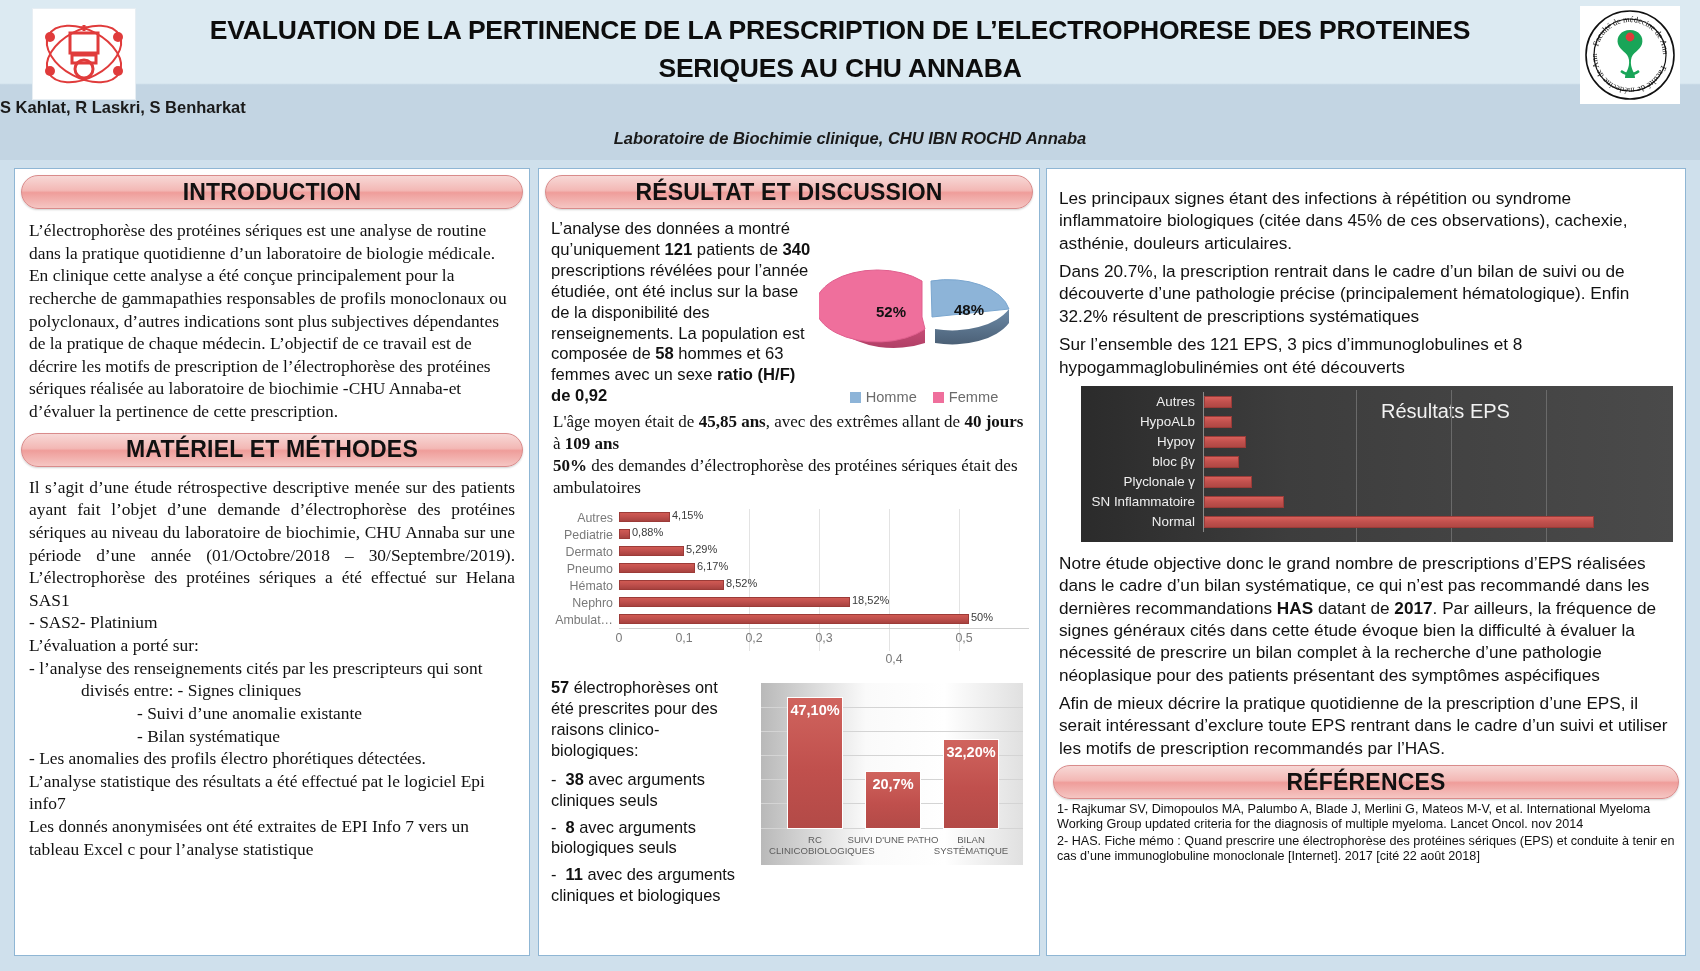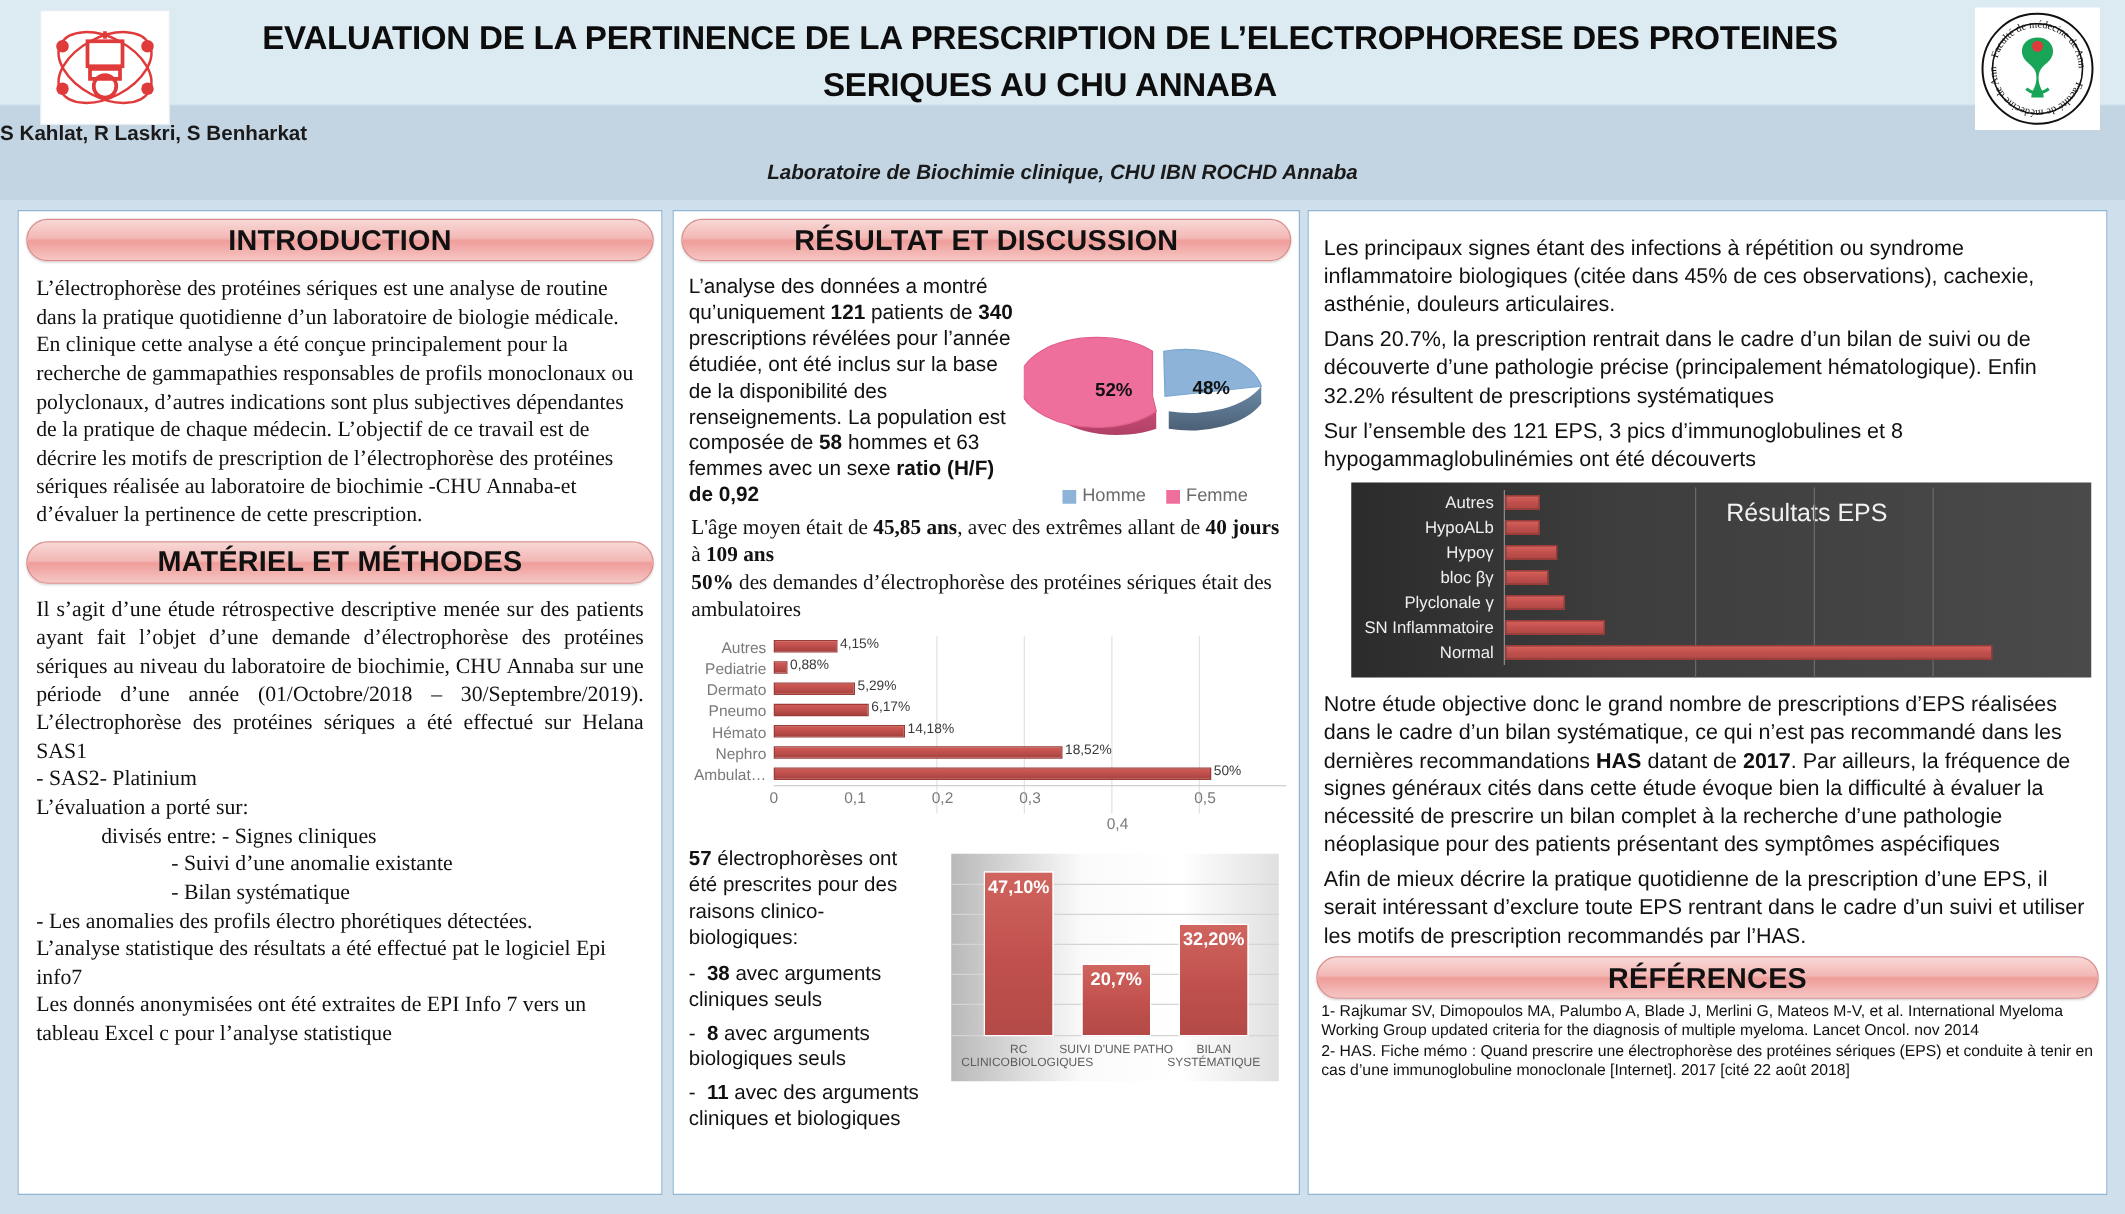--- a/index.html
+++ b/index.html
@@ -235,20 +235,21 @@
 
   <div class="body-serif" style="padding-top:10px;">L’électrophorèse des protéines sériques est une analyse de routine dans la pratique quotidienne d’un laboratoire de biologie médicale. En clinique cette analyse a été conçue principalement pour la recherche de gammapathies responsables de profils monoclonaux ou polyclonaux, d’autres indications sont plus subjectives dépendantes de la pratique de chaque médecin. L’objectif de ce travail est de décrire les motifs de prescription de l’électrophorèse des protéines sériques réalisée au laboratoire de biochimie -CHU Annaba-et d’évaluer la pertinence de cette prescription.</div>
 
   <div class="sec-banner" style="margin-top:10px;">
     <span>MATÉRIEL ET MÉTHODES</span>
   </div>
 
   <div class="body-serif justify" style="padding-top:9px;">Il s’agit d’une étude rétrospective descriptive menée sur des patients ayant fait l’objet d’une demande d’électrophorèse des protéines sériques au niveau du laboratoire de biochimie, CHU Annaba sur une période d’une année (01/Octobre/2018 – 30/Septembre/2019). L’électrophorèse des protéines sériques a été effectué sur Helana SAS1</div>
   <div class="body-serif" style="padding-top:0;">- SAS2- Platinium</div>
   <div class="body-serif" style="padding-top:0;">L’évaluation a porté sur:</div>
+  <div class="body-serif justify" style="padding-top:0;">-  l’analyse des renseignements cités par les prescripteurs qui sont</div>
   <div class="body-serif ind1" style="padding-top:0;">divisés entre: - Signes cliniques</div>
   <div class="body-serif ind2" style="padding-top:0;">- Suivi d’une anomalie existante</div>
   <div class="body-serif ind2" style="padding-top:0;">- Bilan systématique</div>
   <div class="body-serif" style="padding-top:0;">-   Les anomalies des profils électro phorétiques détectées.</div>
   <div class="body-serif" style="padding-top:0;">L’analyse statistique des résultats a été effectué pat le logiciel Epi info7</div>
   <div class="body-serif" style="padding-top:0;">Les donnés anonymisées ont été extraites de EPI Info 7 vers un tableau Excel c  pour l’analyse statistique</div>
 </div>
 
 <div class="col" id="col-mid">
 
@@ -336,21 +337,21 @@
       <div class="hbar-lab">Pneumo</div>
       <div class="hbar-track">
           <div class="hbar-fill" style="width:76px;"></div>
         <div class="hbar-val" style="left:78px;">6,17%</div>
         </div>
     </div>
     <div class="hbar-row">
       <div class="hbar-lab">Hémato</div>
       <div class="hbar-track">
           <div class="hbar-fill" style="width:105px;"></div>
-        <div class="hbar-val" style="left:107px;">14,18%</div>
+        <div class="hbar-val" style="left:107px;">8,52%</div>
         </div>
     </div>
     <div class="hbar-row">
       <div class="hbar-lab">Nephro</div>
       <div class="hbar-track">
           <div class="hbar-fill" style="width:231px;"></div>
         <div class="hbar-val" style="left:233px;">18,52%</div>
         </div>
     </div>
     <div class="hbar-row">

